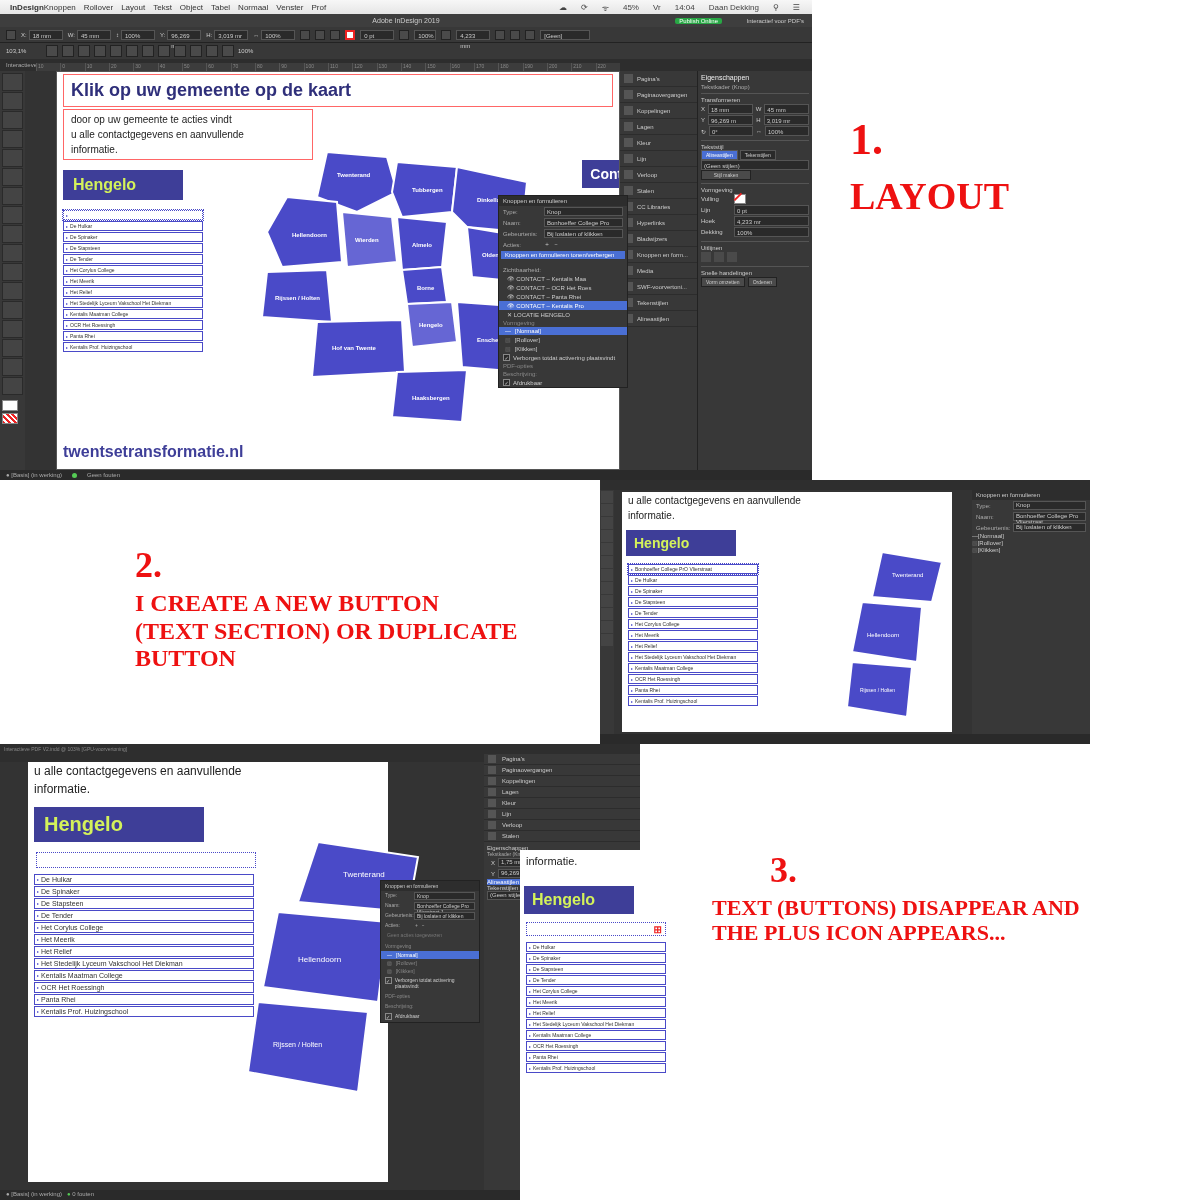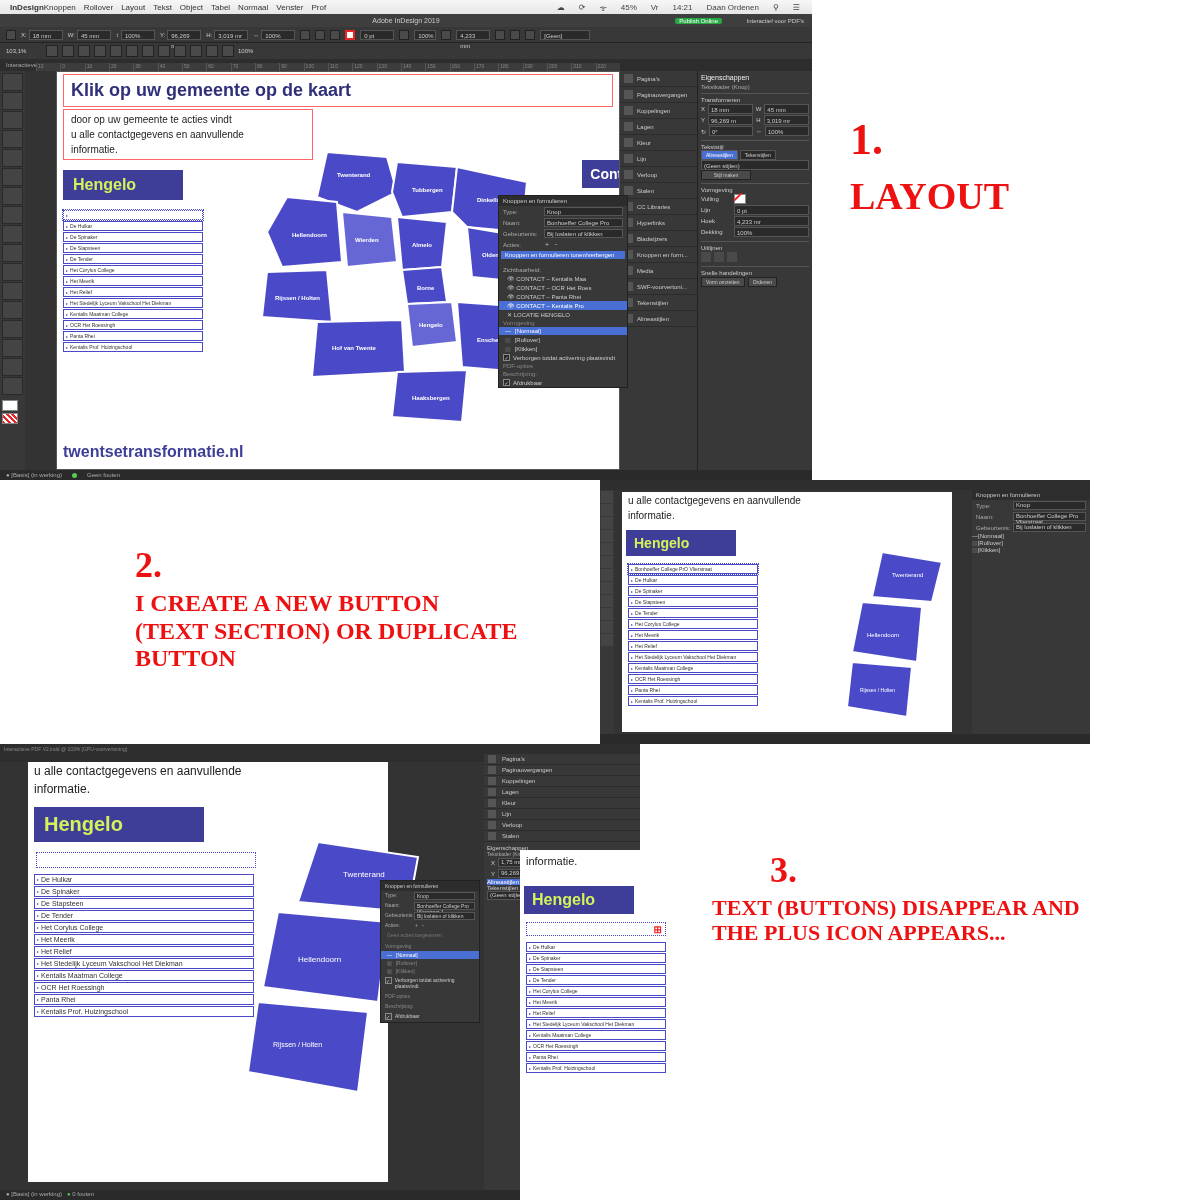--- a/index.html
+++ b/index.html
@@ -105,22 +105,22 @@
     <span>Tabel</span>
     <span>Normaal</span>
     <span>Venster</span>
     <span>Prof</span>
     <div class="right">
       <span>☁</span>
       <span>⟳</span>
       <span>ᯤ</span>
       <span>45%</span>
       <span>Vr</span>
-      <span>14:21</span>
-      <span>Daan Ordenen</span>
+      <span>14:04</span>
+      <span>Daan Dekking</span>
       <span>⚲</span>
       <span>☰</span>
     </div>
   </div>
 
   <div class="appbar">
     <span>Adobe InDesign 2019</span>
     <span class="pub">Publish Online</span>
     <span class="drop">Interactief voor PDF's</span>
   </div>

